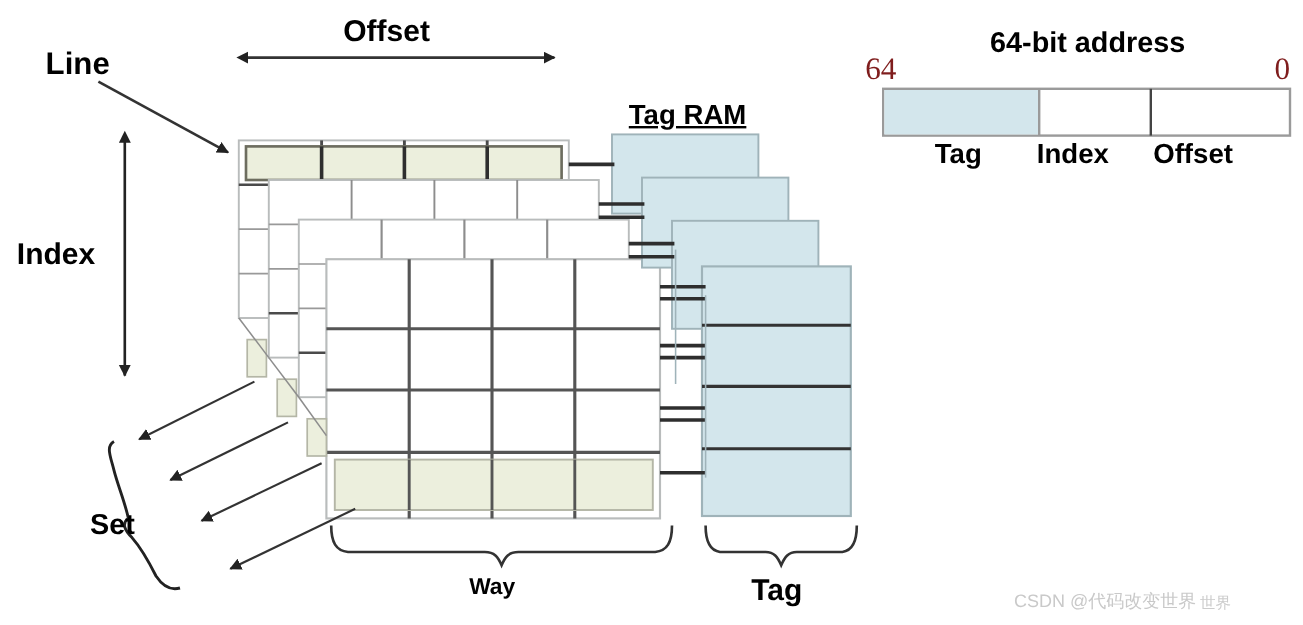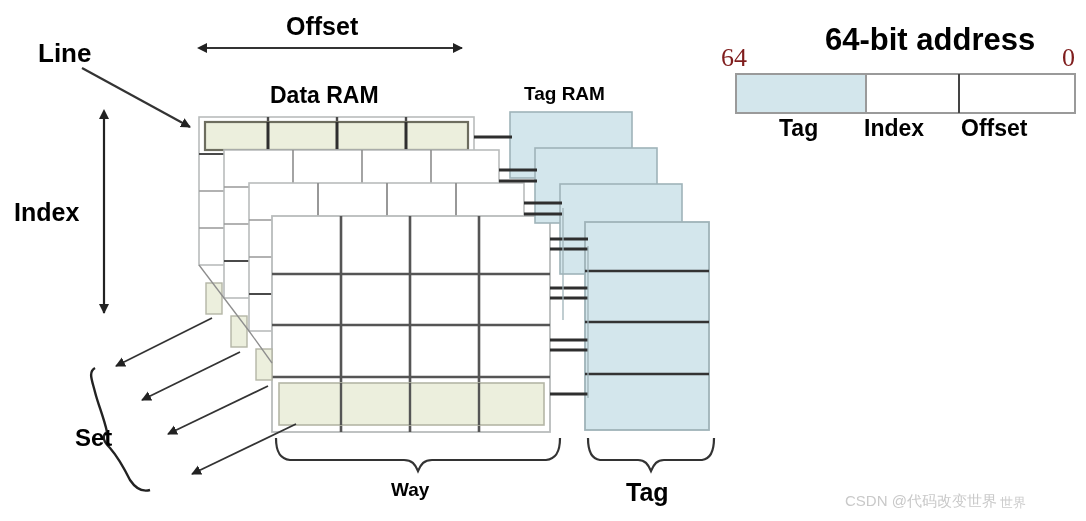--- a/index.html
+++ b/index.html
@@ -207,25 +207,24 @@
   <div class="lbl" style="left:286px;top:14px;font-size:25px;">Offset</div>
 
   <div class="lbl" style="left:14px;top:200px;font-size:25px;">Index</div>
 
   <div class="lbl" style="left:75px;top:426px;font-size:24px;">Set</div>
 
   <div class="lbl" style="left:391px;top:480px;font-size:19px;">Way</div>
 
   <div class="lbl" style="left:626px;top:480px;font-size:25px;">Tag</div>
 
-  <div class="lbl" style="left:270px;top:84px;font-size:23px;">Data RAM</div>
-
-  <div class="lbl" style="left:524px;top:84px;font-size:19px;">Tag RAM</div>
-
-  <div class="lbl" style="left:825px;top:24px;font-size:31px;">64-bit address</div>
+
+  <div class="lbl" style="left:524px;top:84px;font-size:23px;text-decoration:underline;">Tag RAM</div>
+
+  <div class="lbl" style="left:825px;top:24px;font-size:24px;">64-bit address</div>
 
   <div class="lbl-plain" style="left:721px;top:45px;font-size:26px;">64</div>
 
   <div class="lbl-plain" style="left:1062px;top:45px;font-size:26px;">0</div>
 
   <div class="lbl" style="left:779px;top:117px;font-size:23px;">Tag</div>
 
   <div class="lbl" style="left:864px;top:117px;font-size:23px;">Index</div>
 
   <div class="lbl" style="left:961px;top:117px;font-size:23px;">Offset</div>

